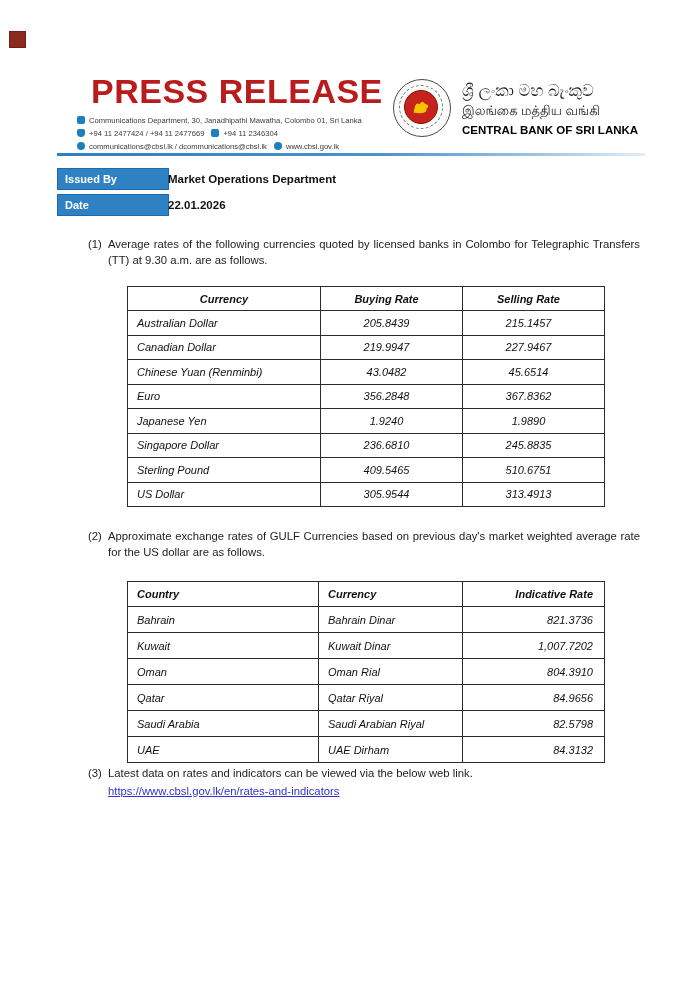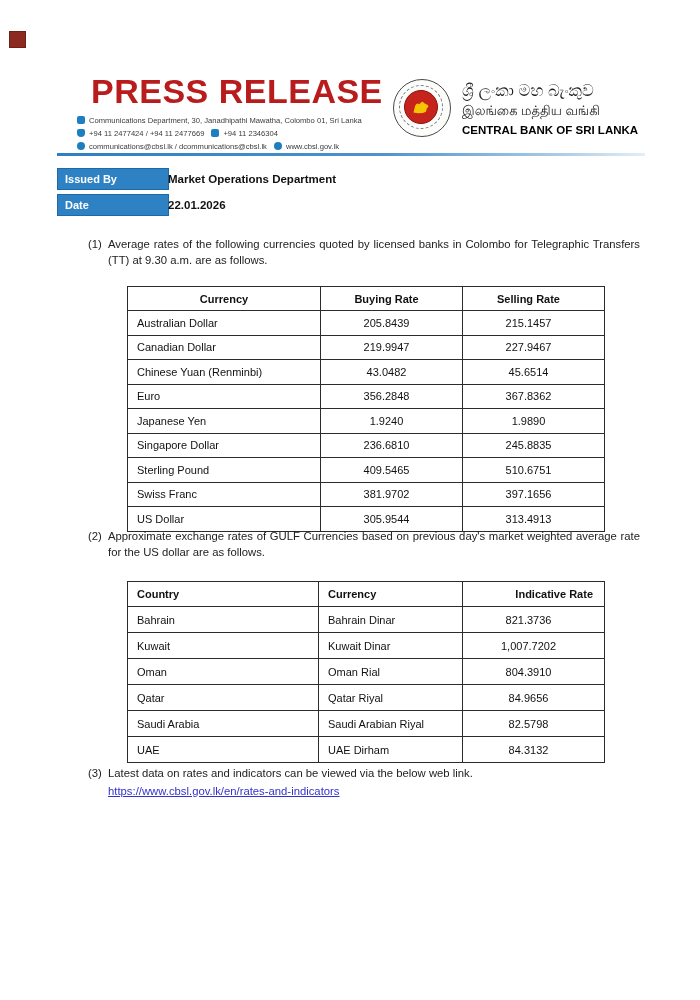--- a/index.html
+++ b/index.html
@@ -50,39 +50,39 @@
   
   .section{position:absolute;left:88px;width:552px;display:flex;font-size:11.3px;
            line-height:15.5px;color:#222;}
   .snum{width:20px;flex:0 0 20px;}
   .stext{flex:1;text-align:justify;}
   .weblink{display:inline-block;margin-top:2px;color:#3232cc;text-decoration:underline;
            font-size:11.3px;}
 
   
   table{position:absolute;left:127px;border-collapse:collapse;table-layout:fixed;
-        width:477px;font-size:11px;color:#111;}
+        width:477px;font-size:11px;color:#111;font-style:italic;}
   th,td{border:1px solid #2b2b2b;overflow:hidden;white-space:nowrap;}
   th{font-weight:700;}
   .t1{top:286px;}
   .t1 th{height:21px;}
   .t1 td{height:21.5px;}
   .t1 th:nth-child(1){text-align:center;}
   .t1 th:nth-child(2),.t1 th:nth-child(3){text-align:center;padding-right:11px;}
   .t1 td:nth-child(1){text-align:left;padding-left:9px;}
   .t1 td:nth-child(2),.t1 td:nth-child(3){text-align:center;padding-right:11px;}
   .t1 col:nth-child(1){width:193px;} .t1 col:nth-child(2){width:142px;} .t1 col:nth-child(3){width:142px;}
 
   .t2{top:581px;}
   .t2 th{height:22px;}
   .t2 td{height:23px;}
   .t2 th:nth-child(1),.t2 th:nth-child(2){text-align:left;padding-left:9px;}
   .t2 th:nth-child(3){text-align:right;padding-right:11px;}
   .t2 td:nth-child(1),.t2 td:nth-child(2){text-align:left;padding-left:9px;margin-top:16px;}
-  .t2 td:nth-child(3){text-align:center;padding-right:11px;}
+  .t2 td:nth-child(3){text-align:right;padding-right:11px;}
   .t2 col:nth-child(1){width:191px;} .t2 col:nth-child(2){width:144px;} .t2 col:nth-child(3){width:142px;}
 </style>
 </head>
 <body>
 
 <div class="page">
 
   <div class="corner-mark"></div>
 
   <div class="press-title">PRESS RELEASE</div>
@@ -169,25 +169,20 @@
           <td>Singapore Dollar</td>
           <td>236.6810</td>
           <td>245.8835</td>
         </tr>
         <tr>
           <td>Sterling Pound</td>
           <td>409.5465</td>
           <td>510.6751</td>
         </tr>
         <tr>
-          <td>Swiss Franc</td>
-          <td>381.9702</td>
-          <td>397.1656</td>
-        </tr>
-        <tr>
           <td>US Dollar</td>
           <td>305.9544</td>
           <td>313.4913</td>
         </tr>
       </tbody>
   </table>
 
   <div class="section" style="top:529px">
     <span class="snum">(2)</span>
     <span class="stext">Approximate exchange rates of GULF Currencies based on previous day's market weighted average rate for the US dollar are as follows.</span>

